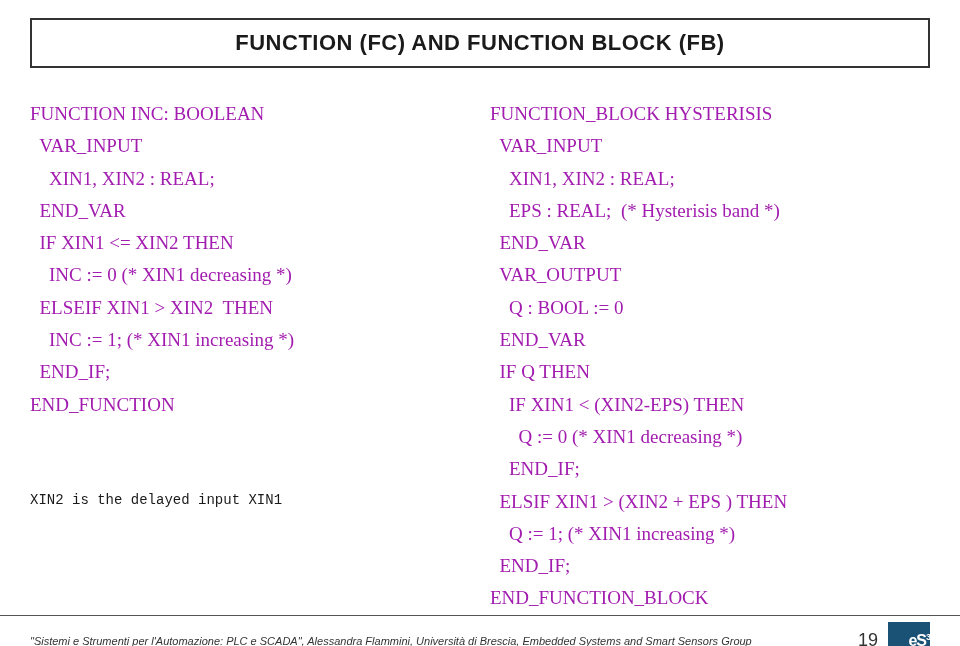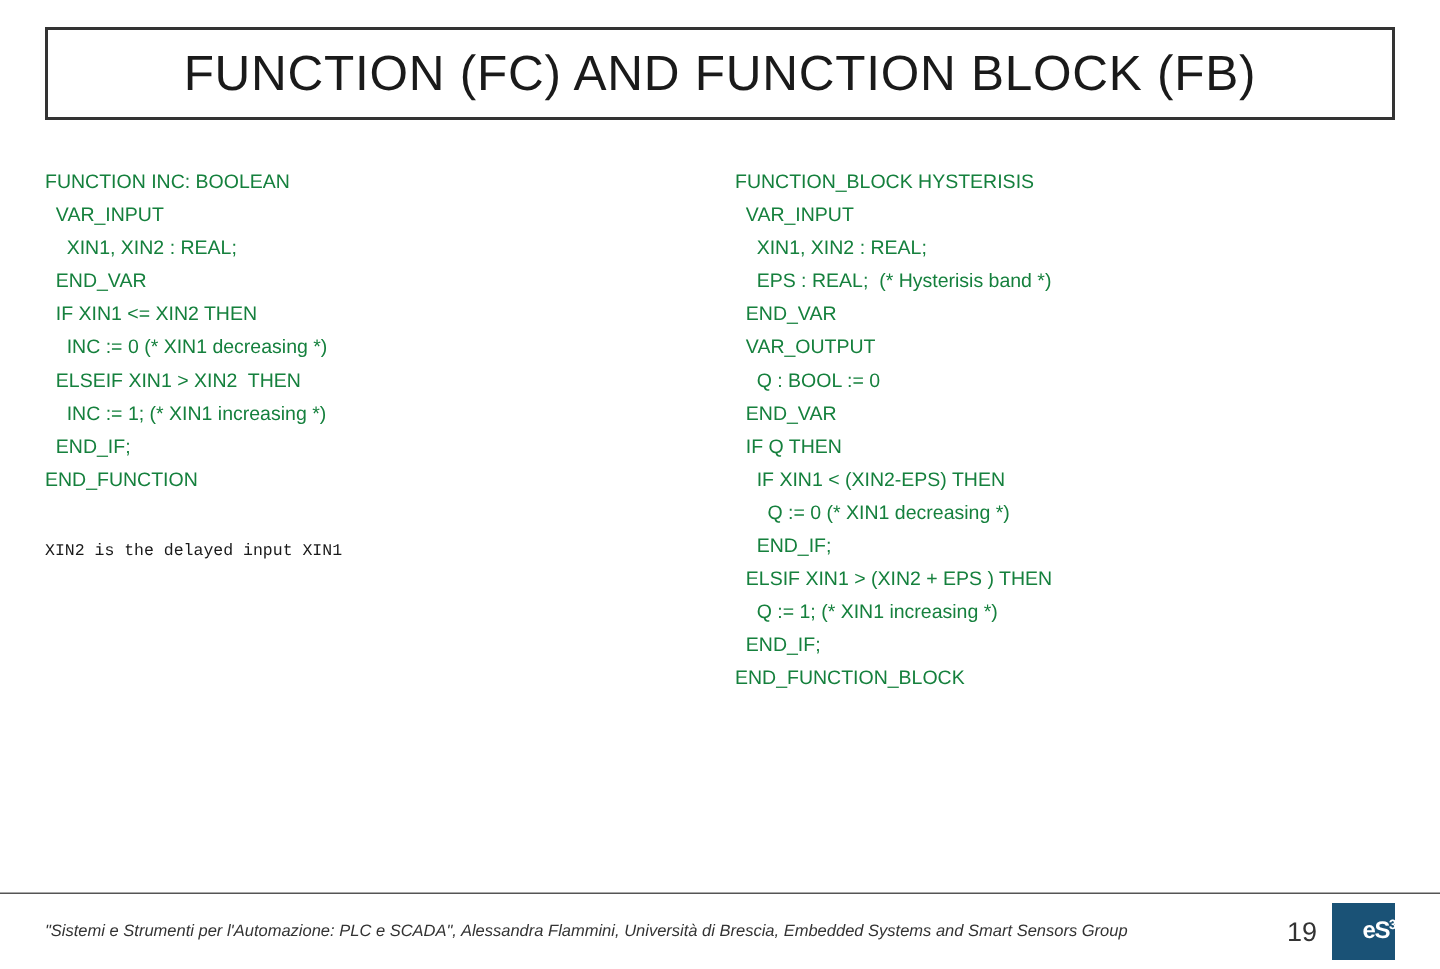--- a/index.html
+++ b/index.html
@@ -23,22 +23,22 @@
 
     
     .title-box {
       border: 2px solid #333;
       margin: 18px 30px 10px 30px;
       padding: 10px 20px;
       text-align: center;
     }
 
     .title-text {
-      font-size: 33px;
-      font-weight: normal;
+      font-size: 22px;
+      font-weight: bold;
       color: #1a1a1a;
       letter-spacing: 0.5px;
     }
 
     
     .content-area {
       display: flex;
       flex-direction: row;
       flex: 1;
       margin: 0 30px;
@@ -51,32 +51,32 @@
       padding-right: 10px;
     }
 
     .col-right {
       flex: 1;
       padding-top: 20px;
       padding-left: 10px;
     }
 
     .code-block {
-      font-family: Liberation Sans, sans-serif;
-      font-size: 13px;
-      color: #15803d;
+      font-family: Liberation Serif, serif;
+      font-size: 19px;
+      color: #a21caf;
       line-height: 1.7;
       white-space: pre;
     }
 
     .note-text {
       font-family: 'Courier New', Courier, monospace;
-      font-size: 11px;
+      font-size: 14px;
       color: #1a1a1a;
-      margin-top: 28px;
+      margin-top: 68px;
       line-height: 1.7;
     }
 
     
     .footer {
       display: flex;
       align-items: center;
       justify-content: space-between;
       border-top: 1px solid #555;
       padding: 6px 30px;

